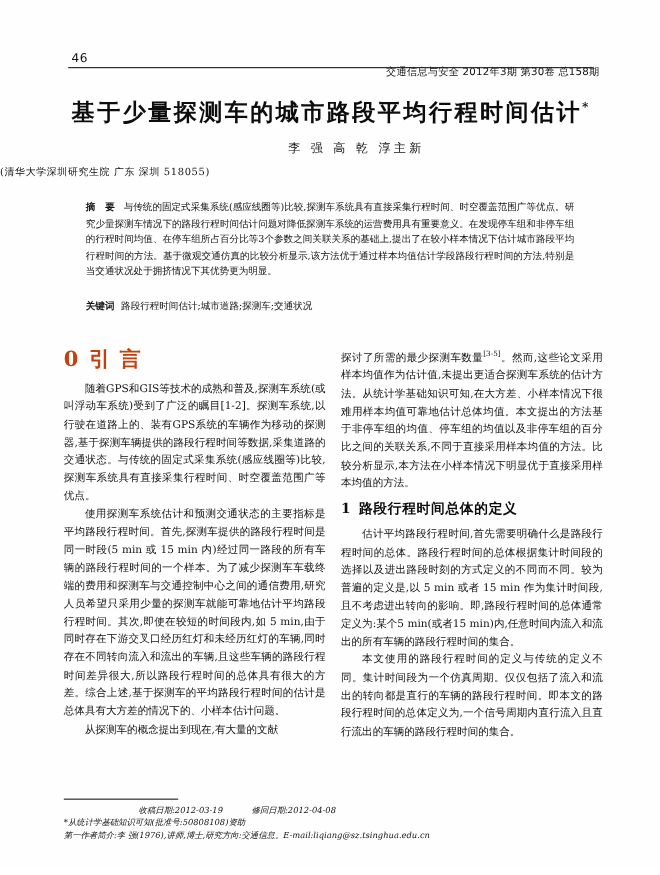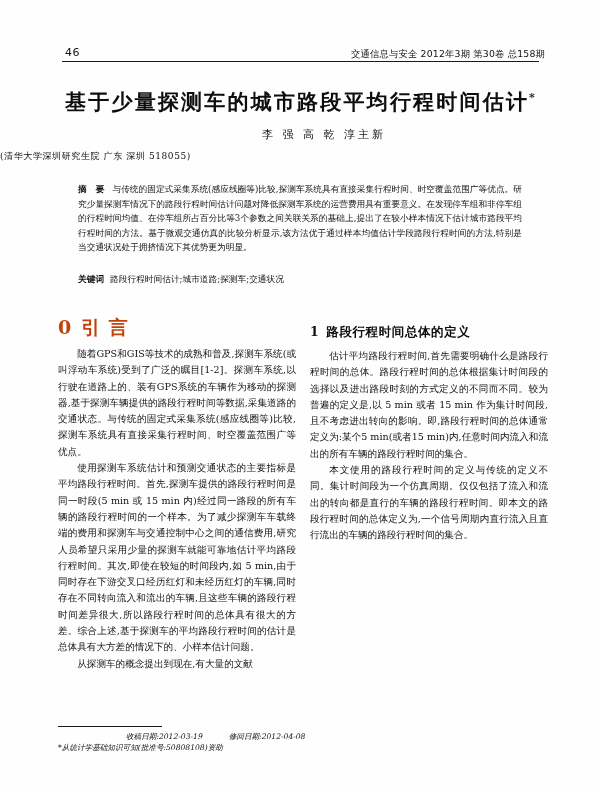--- a/index.html
+++ b/index.html
@@ -36,21 +36,21 @@
     left: 10px;
     top: 0;
     font-size: 11px;
     font-family: "DejaVu Sans", "Liberation Sans", sans-serif;
     letter-spacing: 0.5px;
     color: #111;
   }
   .journal-line {
     position: absolute;
     right: 0;
-    top: 2px;
+    top: 13px;
     font-size: 9.3px;
     font-family: "DejaVu Sans", "Liberation Sans", sans-serif;
     color: #111;
     white-space: nowrap;
     letter-spacing: 0.2px;
   }
   .head-rule {
     position: absolute;
     left: 62px;
     top: 61px;
@@ -232,26 +232,28 @@
   <div class="col col-left">
     <div class="sec-head">
       <span class="num">0</span><span>引  言</span>
     </div>
     <p class="para">随着GPS和GIS等技术的成熟和普及,探测车系统(或叫浮动车系统)受到了广泛的瞩目[1-2]。探测车系统,以行驶在道路上的、装有GPS系统的车辆作为移动的探测器,基于探测车辆提供的路段行程时间等数据,采集道路的交通状态。与传统的固定式采集系统(感应线圈等)比较,探测车系统具有直接采集行程时间、时空覆盖范围广等优点。</p>
     <p class="para">使用探测车系统估计和预测交通状态的主要指标是平均路段行程时间。首先,探测车提供的路段行程时间是同一时段(5 min 或 15 min 内)经过同一路段的所有车辆的路段行程时间的一个样本。为了减少探测车车载终端的费用和探测车与交通控制中心之间的通信费用,研究人员希望只采用少量的探测车就能可靠地估计平均路段行程时间。其次,即使在较短的时间段内,如 5 min,由于同时存在下游交叉口经历红灯和未经历红灯的车辆,同时存在不同转向流入和流出的车辆,且这些车辆的路段行程时间差异很大,所以路段行程时间的总体具有很大的方差。综合上述,基于探测车的平均路段行程时间的估计是总体具有大方差的情况下的、小样本估计问题。</p>
     <p class="para">从探测车的概念提出到现在,有大量的文献</p>
   </div>
 
   <div class="col col-right">
+    <p class="para" style="text-indent:0">探讨了所需的最少探测车数量<sup class="ref">[3-5]</sup>。然而,这些论文采用样本均值作为估计值,未提出更适合探测车系统的估计方法。从统计学基础知识可知,在大方差、小样本情况下很难用样本均值可靠地估计总体均值。本文提出的方法基于非停车组的均值、停车组的均值以及非停车组的百分比之间的关联关系,不同于直接采用样本均值的方法。比较分析显示,本方法在小样本情况下明显优于直接采用样本均值的方法。</p>
     <div class="sec-head-2" style="margin-top:5px">
       <span class="num">1</span><span>路段行程时间总体的定义</span>
     </div>
     <p class="para">估计平均路段行程时间,首先需要明确什么是路段行程时间的总体。路段行程时间的总体根据集计时间段的选择以及进出路段时刻的方式定义的不同而不同。较为普遍的定义是,以 5 min 或者 15 min 作为集计时间段,且不考虑进出转向的影响。即,路段行程时间的总体通常定义为:某个5 min(或者15 min)内,任意时间内流入和流出的所有车辆的路段行程时间的集合。</p>
     <p class="para">本文使用的路段行程时间的定义与传统的定义不同。集计时间段为一个仿真周期。仅仅包括了流入和流出的转向都是直行的车辆的路段行程时间。即本文的路段行程时间的总体定义为,一个信号周期内直行流入且直行流出的车辆的路段行程时间的集合。</p>
   </div>
 
   <div class="foot-rule"></div>
   <div class="footnotes">
     <div class="fn-dates"><span>收稿日期:</span><span>2012-03-19</span><span class="gap"></span><span>修回日期:</span><span>2012-04-08</span></div>
     <div>*从统计学基础知识可知(批准号:50808108)资助</div>
+    <div>第一作者简介:李  强(1976),讲师,博士,研究方向:交通信息。E-mail:liqiang@sz.tsinghua.edu.cn</div>
   </div>
 
 </div>
 
 </body></html>

